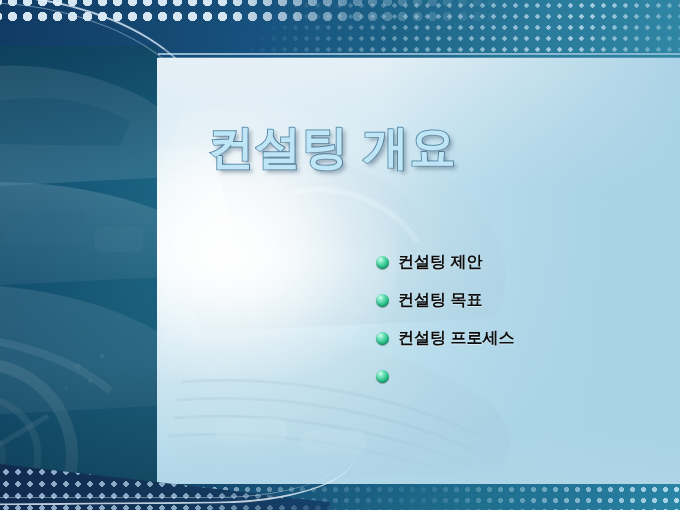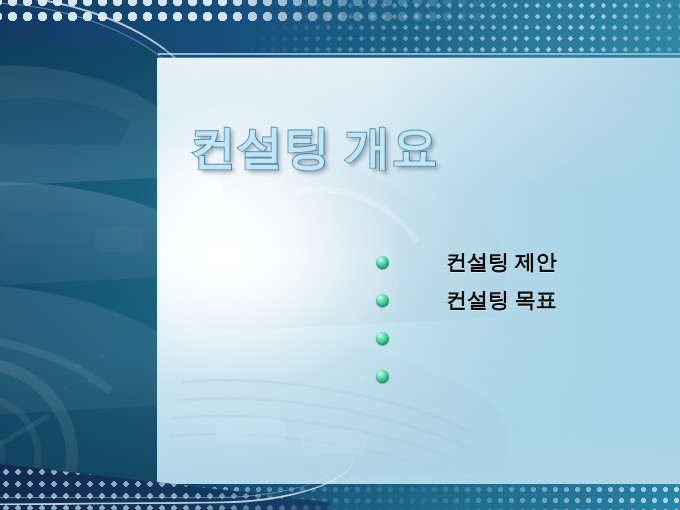--- a/index.html
+++ b/index.html
@@ -137,21 +137,21 @@
     background: linear-gradient(to left, rgba(168,210,229,0.95) 0%, rgba(172,212,230,0.55) 45%, rgba(175,214,231,0) 100%);
   }
   .content-bottomfade {
     position: absolute; left: 0; bottom: 0; width: 100%; height: 60px;
     background: linear-gradient(to top, rgba(176,214,231,0.85), rgba(176,214,231,0));
   }
 
   
   .title {
     position: absolute;
-    left: 190px; top: 123px;
+    left: 208px; top: 123px;
     font-size: 46px;
     font-weight: bold;
     letter-spacing: 1px;
     color: #bfe6f7;
     line-height: 1.05;
     white-space: nowrap;
     -webkit-text-stroke: 2px #5d8fae;
     paint-order: stroke fill;
     text-shadow:
        3px 3px 4px rgba(40,70,95,0.45),
@@ -172,26 +172,25 @@
   .bullet-dot {
     flex: 0 0 auto;
     width: 13px; height: 13px;
     border-radius: 50%;
     margin-right: 9px;
     background:
       radial-gradient(circle at 34% 28%, #d9fff0 0%, #7fe8c2 22%, #2fc28c 55%, #159a68 82%, #0c7a52 100%);
     box-shadow: 0 1px 1px rgba(0,50,30,0.35), inset 0 -1px 1px rgba(0,60,40,0.35);
   }
   .bullet-label {
-    font-size: 21px;
+    font-size: 16px;
     font-weight: bold;
     color: #0d0d0d;
     white-space: nowrap;
     text-shadow: 0 1px 0 rgba(255,255,255,0.45);
-    margin-left: 48px;
   }
   .bullet-label.spaced { letter-spacing: 6px; }
 
   
   .bottom-band {
     position: absolute;
     left: 0; bottom: 0;
     width: 680px; height: 26px;
     background: linear-gradient(100deg,
        #0e2f57 0%, #103a63 14%, #14496f 30%, #1a5d80 50%, #1f6e8e 70%, #24789a 88%, #2a86a6 100%);
@@ -347,20 +346,21 @@
     <div class="bullet-row">
       <span class="bullet-dot"></span>
       <span class="bullet-label">컨설팅 제안</span>
     </div>
     <div class="bullet-row">
       <span class="bullet-dot"></span>
       <span class="bullet-label">컨설팅 목표</span>
     </div>
     <div class="bullet-row">
       <span class="bullet-dot"></span>
+      <span class="bullet-label">컨설팅 프로세스</span>
     </div>
     <div class="bullet-row">
       <span class="bullet-dot"></span>
     </div>
   </div>
 
   <div class="bottom-hairline"></div>
   <div class="bottom-band">
     <div class="bottom-dots"></div>
   </div>

